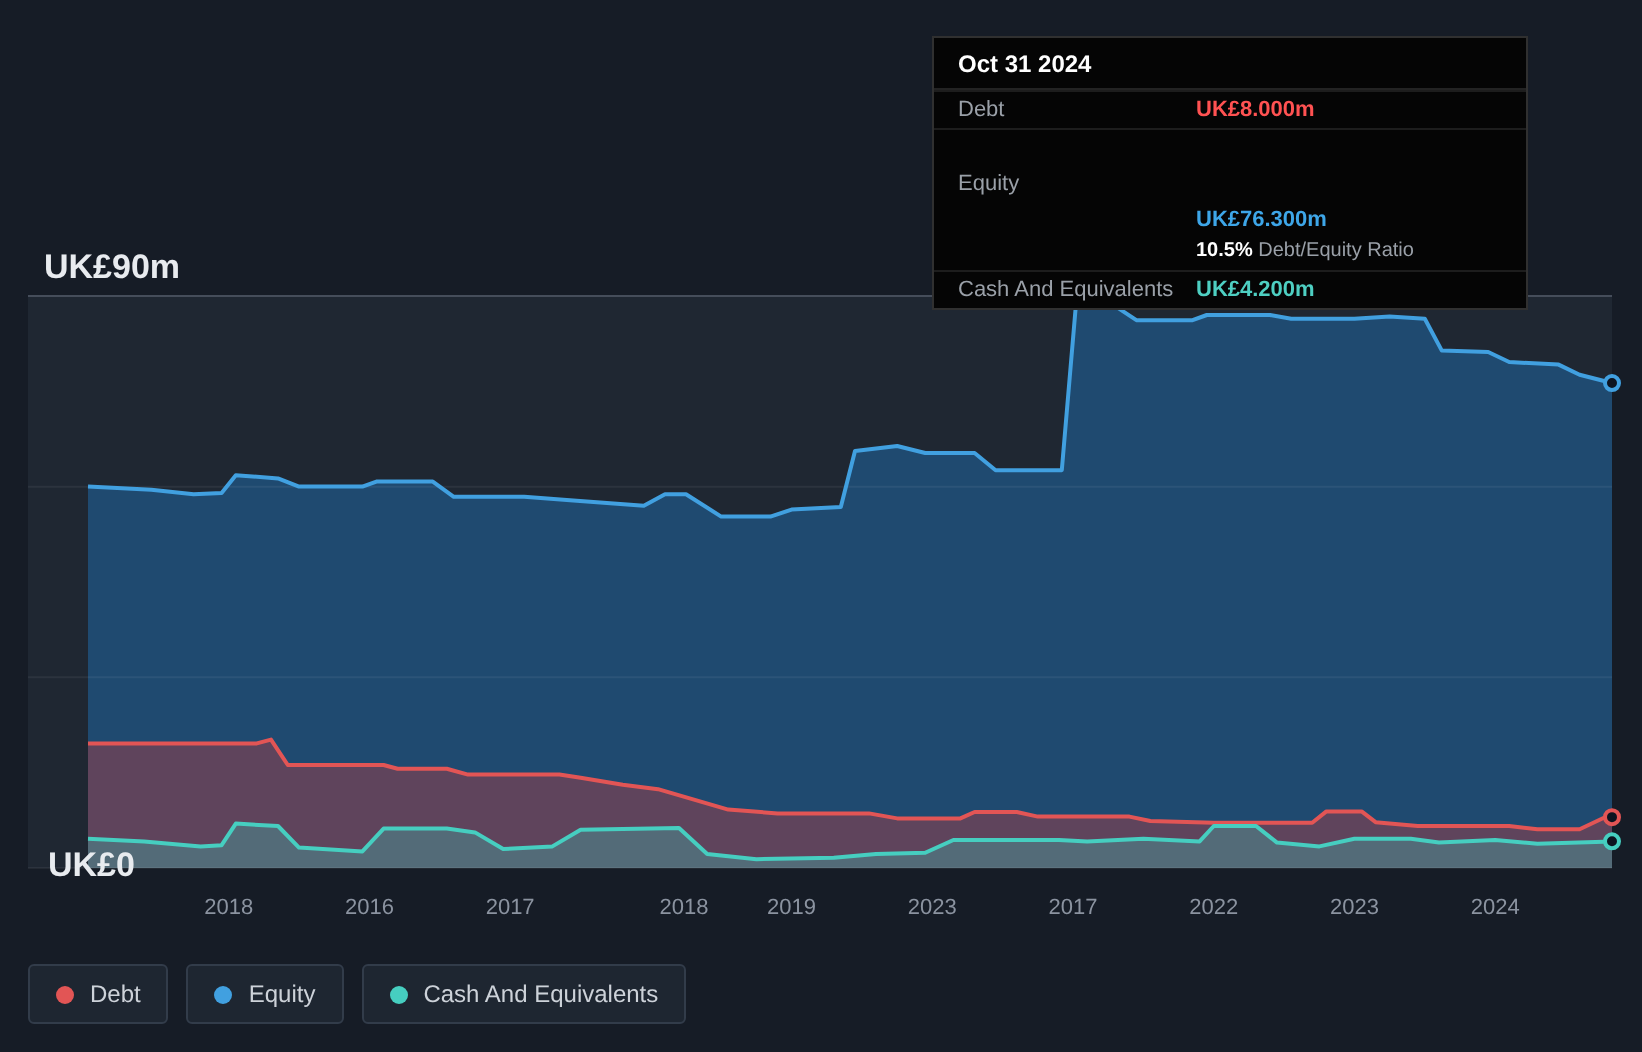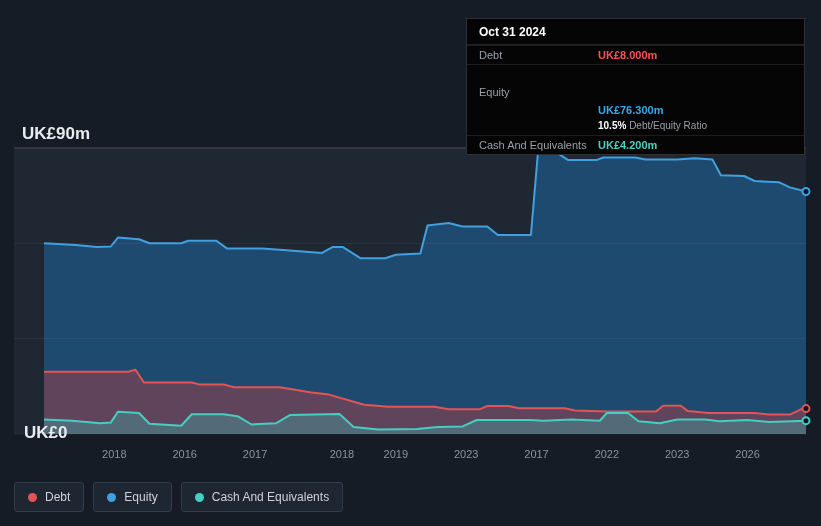--- a/index.html
+++ b/index.html
@@ -1,21 +1,21 @@
 <!DOCTYPE html>
 <html><head>
 <meta charset="utf-8">
 <style>
   html,body{margin:0;padding:0;background:#10151d;}
   #page{position:relative;width:821px;height:526px;background:#161c26;
         font-family:"Liberation Sans",sans-serif;overflow:hidden;}
   #chart-svg{position:absolute;left:0;top:0;}
   .axis-label{position:absolute;color:#e8ebef;font-size:17px;font-weight:bold;}
   .xtick{position:absolute;width:44px;text-align:center;color:#8b93a0;font-size:11px;}
-  #tooltip{position:absolute;left:466px;top:18px;width:339px;background:#050505;
+  #tooltip{position:absolute;left:466px;top:18px;width:298px;background:#050505;
            border:1px solid #303030;box-sizing:border-box;color:#fff;}
   .tt-header{padding:6px 12px 5px 12px;font-size:12px;font-weight:bold;border-bottom:1px solid #232323;}
   .tt-row{display:flex;align-items:center;padding:3px 12px;font-size:11px;border-top:1px solid #1d1d1d;}
   .tt-row:first-of-type{border-top:none;}
   .tt-label{width:119px;color:#9aa0a8;flex-shrink:0;}
   .tt-value{font-weight:bold;}
   .tt-sub{padding:1px 12px 4px 131px;font-size:10px;color:#9aa0a8;}
   .tt-sub b{color:#fff;}
   #legend{position:absolute;left:14px;top:482px;display:flex;gap:9px;}
   .legend-pill{display:flex;align-items:center;gap:8px;background:#1e2631;border:1px solid #323c4a;
@@ -50,21 +50,21 @@
   <div id="xticks">
       <div class="xtick" style="left: 92.3601px; top: 448px;">2018</div>
       <div class="xtick" style="left: 162.72px; top: 448px;">2016</div>
       <div class="xtick" style="left: 233.08px; top: 448px;">2017</div>
       <div class="xtick" style="left: 320px; top: 448px;">2018</div>
       <div class="xtick" style="left: 373.801px; top: 448px;">2019</div>
       <div class="xtick" style="left: 444.161px; top: 448px;">2023</div>
       <div class="xtick" style="left: 514.521px; top: 448px;">2017</div>
       <div class="xtick" style="left: 584.881px; top: 448px;">2022</div>
       <div class="xtick" style="left: 655.241px; top: 448px;">2023</div>
-      <div class="xtick" style="left: 725.601px; top: 448px;">2026</div>
+      <div class="xtick" style="left: 725.601px; top: 448px;">2024</div>
     </div>
 
   <div id="tooltip">
     <div class="tt-header">Oct 31 2024</div>
     <div class="tt-row">
       <span class="tt-label">Debt</span>
       <span class="tt-value" style="color: rgb(255, 82, 82);">UK£8.000m</span>
     </div>
     <div class="tt-row">
       <span class="tt-label">Equity</span>

